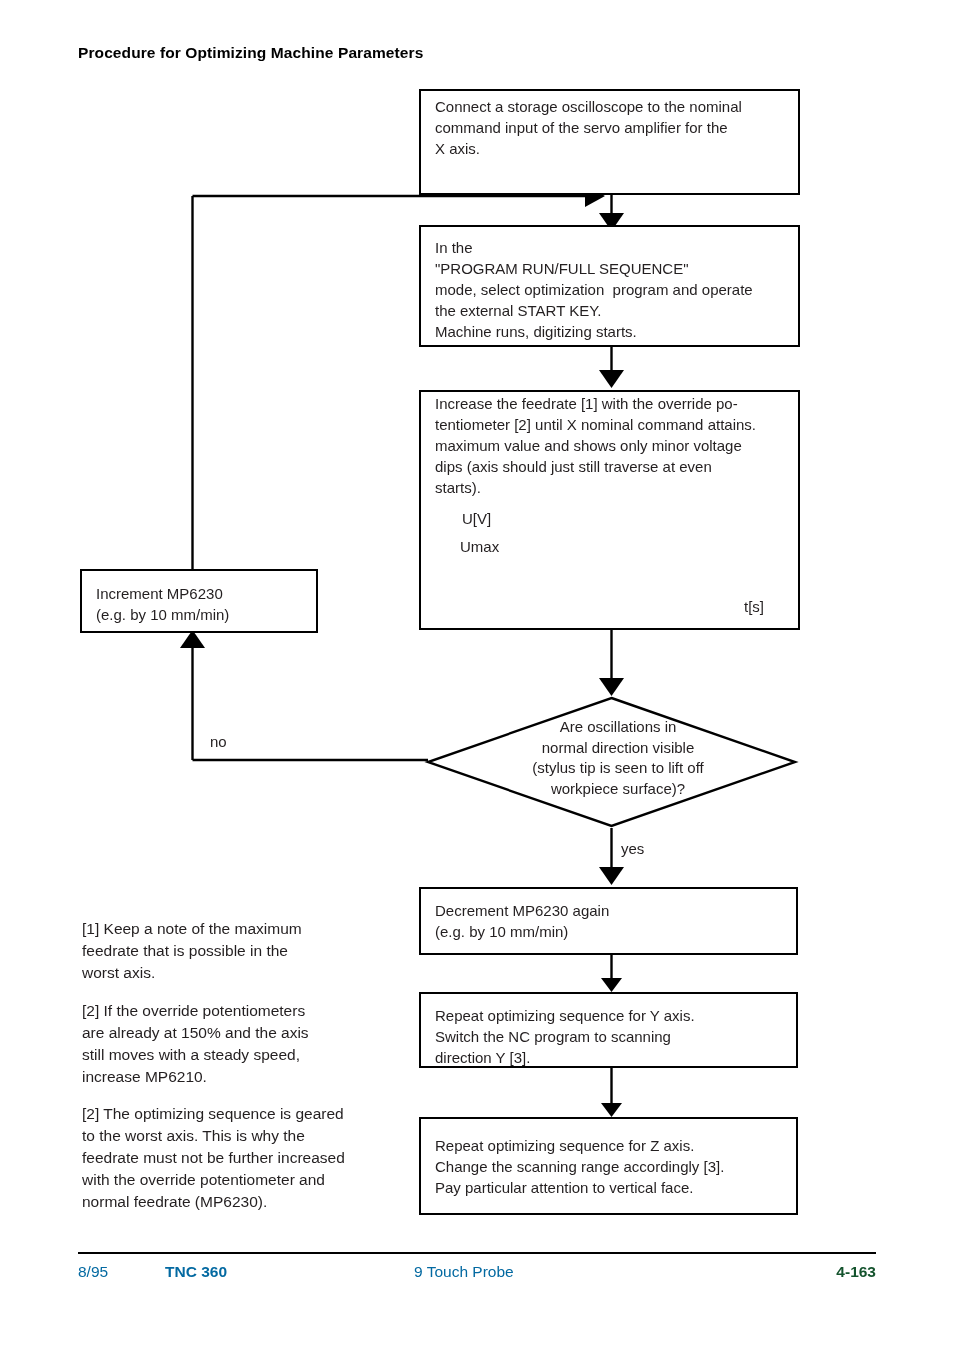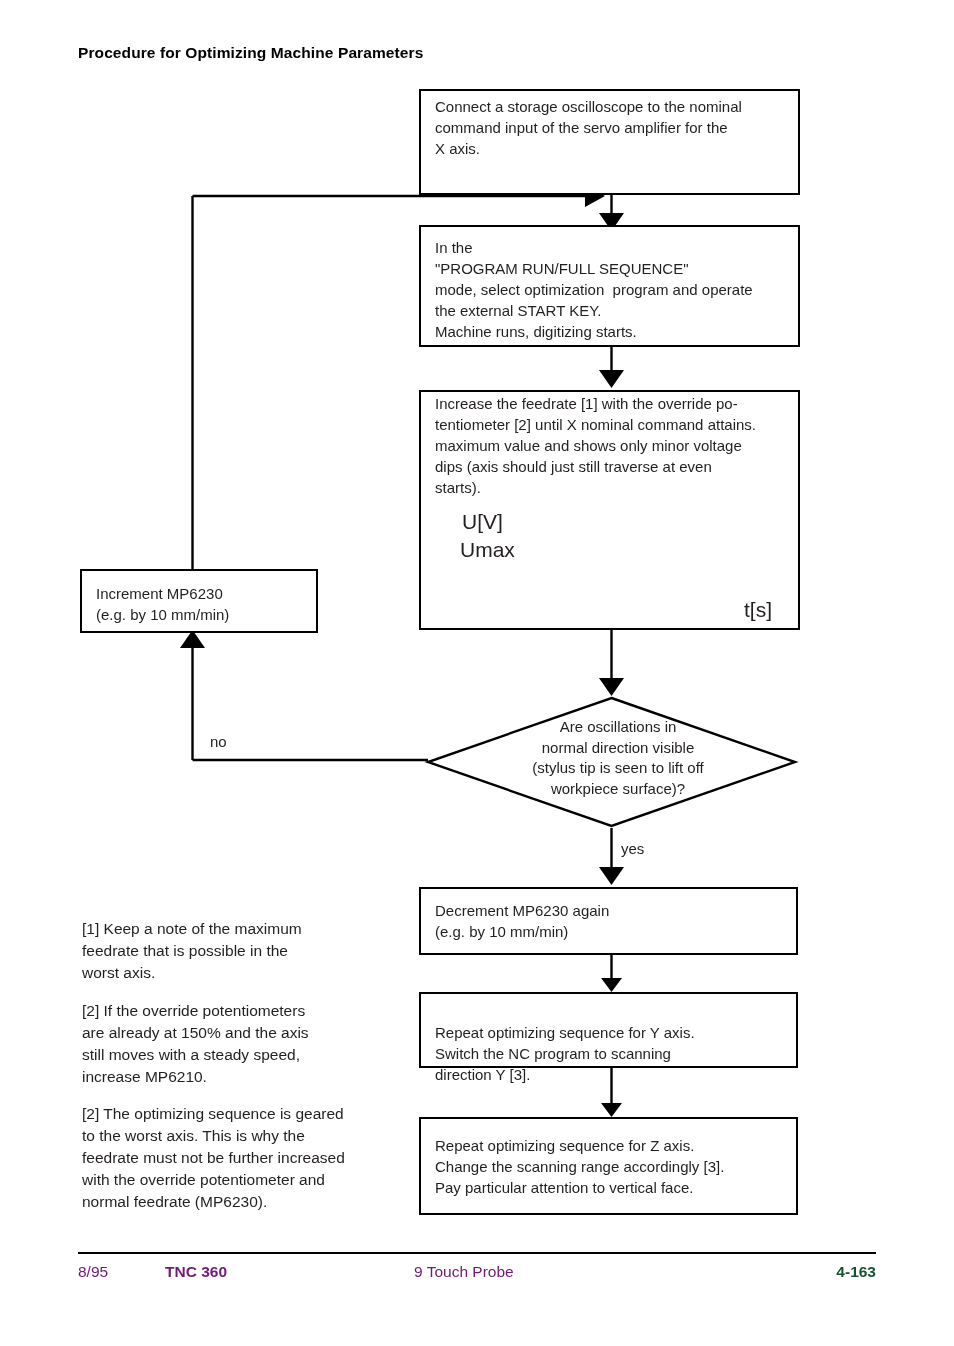--- a/index.html
+++ b/index.html
@@ -55,21 +55,21 @@
     color: #231f20;
     padding: 10px 12px 8px 14px;
   }
   .flow-box .line { white-space: pre; }
 
   #box-connect  { left: 419px; top:  89px; width: 381px; height: 106px;  padding-top: 5px; }
   #box-program  { left: 419px; top: 225px; width: 381px; height: 122px; padding-top: 10px; }
   #box-feedrate { left: 419px; top: 390px; width: 381px; height: 240px; padding-top: 1px; }
   #box-increment{ left:  80px; top: 569px; width: 238px; height:  64px; padding-top: 12px; }
   #box-decrement{ left: 419px; top: 887px; width: 379px; height:  68px; padding-top: 11px; }
-  #box-yaxis    { left: 419px; top: 992px; width: 379px; height:  76px; padding-top: 28px; }
+  #box-yaxis    { left: 419px; top: 992px; width: 379px; height:  76px; padding-top: 11px; }
   #box-zaxis    { left: 419px; top:1117px; width: 379px; height:  98px; padding-top: 16px; }
 
   
   #decision-text {
     position: absolute;
     left: 450px;
     top: 717px;
     width: 336px;
     text-align: center;
     font-size: 15px;
@@ -83,21 +83,21 @@
     position: absolute;
     font-size: 15px;
     color: #231f20;
   }
   #label-no  { left: 210px; top: 733px; }
   #label-yes { left: 621px; top: 840px; }
 
   
   .wave-label {
     position: absolute;
-    font-size: 21px;
+    font-size: 15px;
     color: #231f20;
     white-space: nowrap;
   }
   #label-uv   { left: 462px; top: 510px; }
   #label-umax { left: 460px; top: 538px; }
   #label-ts   { left: 744px; top: 598px; }
 
   
   .footnote {
     position: absolute;
@@ -118,21 +118,21 @@
     left: 78px;
     top: 1252px;
     width: 798px;
     height: 2px;
     background: #000;
   }
   .footer-cell {
     position: absolute;
     top: 1263px;
     font-size: 15.5px;
-    color: #701a75;
+    color: #0369a1;
     white-space: nowrap;
   }
   #footer-date    { left: 78px; }
   #footer-product { left: 165px; font-weight: bold; }
   #footer-chapter { left: 414px; }
   #footer-page    { right: 78px; font-weight: bold; color:#14532d; }
 </style>
 </head>
 <body>
 

